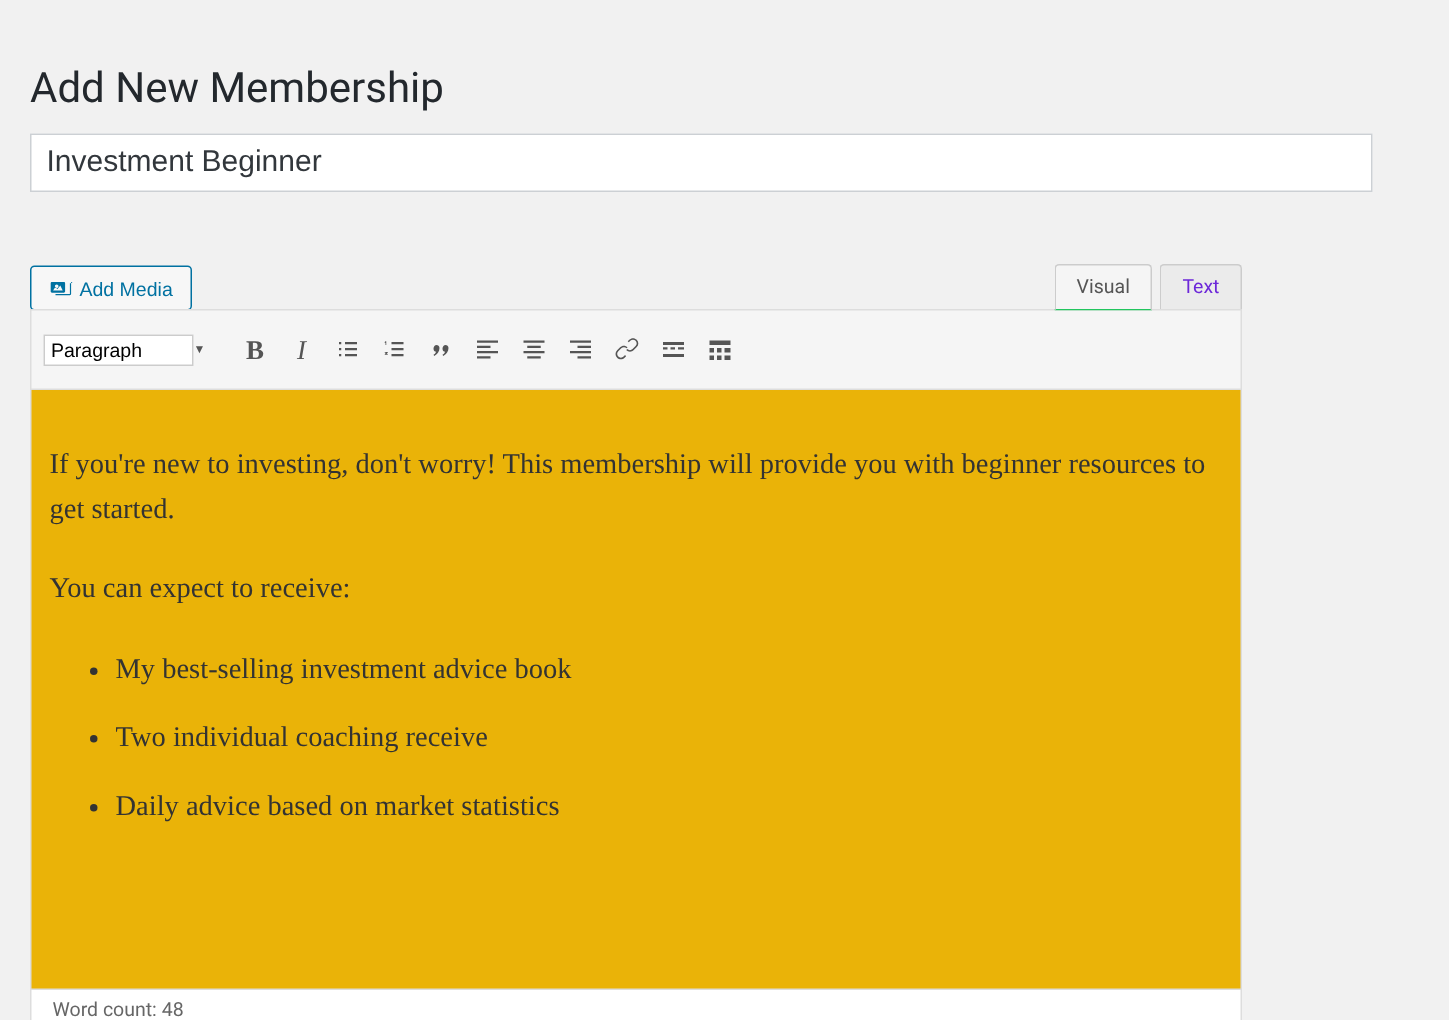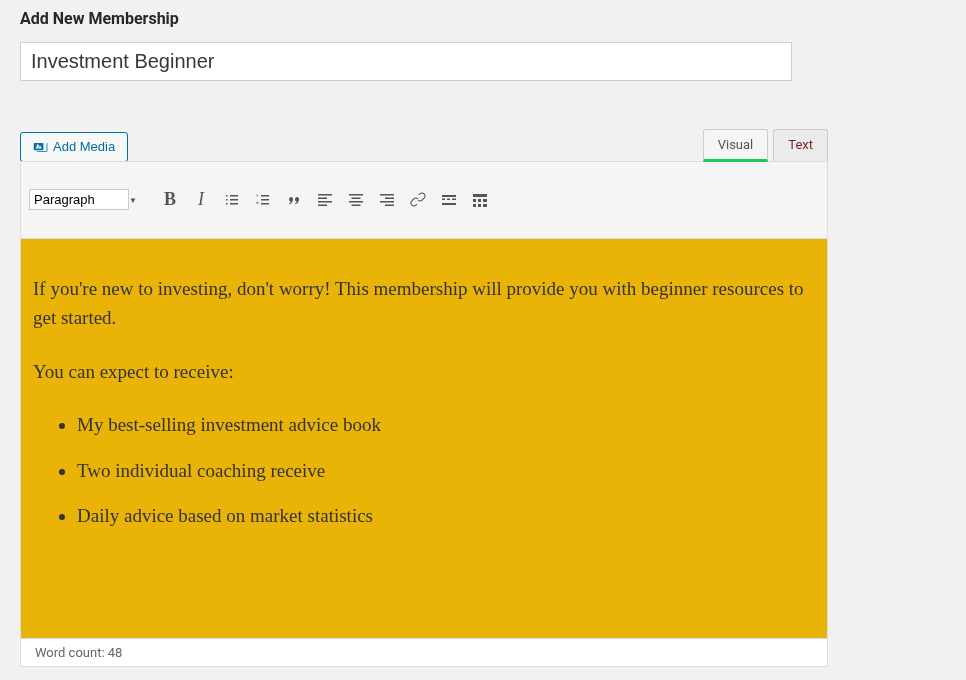--- a/index.html
+++ b/index.html
@@ -9,28 +9,29 @@
     }
     body {
       font-family: -apple-system, BlinkMacSystemFont, "Segoe UI", Roboto, sans-serif;
       background: #f1f1f1;
       width: 966px;
       height: 680px;
       padding: 0 20px 0 20px;
       overflow: hidden;
     }
     .page-title {
-      font-size: 16px;
-      font-weight: 700;
+      font-size: 28px;
+      font-weight: 400;
       color: #23282d;
       padding: 9px 0 4px 0;
       line-height: 1.3;
+      margin-top: 32px;
     }
     .title-input {
-      width: 772px;
+      width: 895px;
       font-size: 20px;
       padding: 7px 10px;
       border: 1px solid #ccd0d4;
       background: #fff;
       color: #32373c;
       outline: none;
       margin-top: 8px;
     }
     .editor-wrap {
       margin-top: 48px;
@@ -57,43 +58,43 @@
       width: 16px;
       height: 16px;
       fill: #0071a1;
     }
     .editor-tabs {
       display: flex;
     }
     .editor-tab {
       padding: 7px 14px;
       font-size: 13px;
-      color: #7f1d1d;
+      color: #6d28d9;
       background: #ebebeb;
       border: 1px solid #ccc;
       border-bottom: none;
       cursor: pointer;
       margin-left: 5px;
       border-top-left-radius: 3px;
       border-top-right-radius: 3px;
     }
     .editor-tab.active {
       background: #f5f5f5;
       color: #555;
-      border-bottom: 3px solid #22c55e;
+      border-bottom: 1px solid #22c55e;
       position: relative;
       z-index: 2;
     }
     .toolbar {
       display: flex;
       align-items: center;
       gap: 1px;
       background: #f5f5f5;
       border: 1px solid #ddd;
-      padding: 24px 8px;
+      padding: 12px 8px;
       position: relative;
       top: -1px;
     }
     .format-select {
       font-size: 13px;
       padding: 2px 15px 2px 4px;
       border: 1px solid #ccc;
       background: #fff;
       margin-right: 14px;
       appearance: none;

